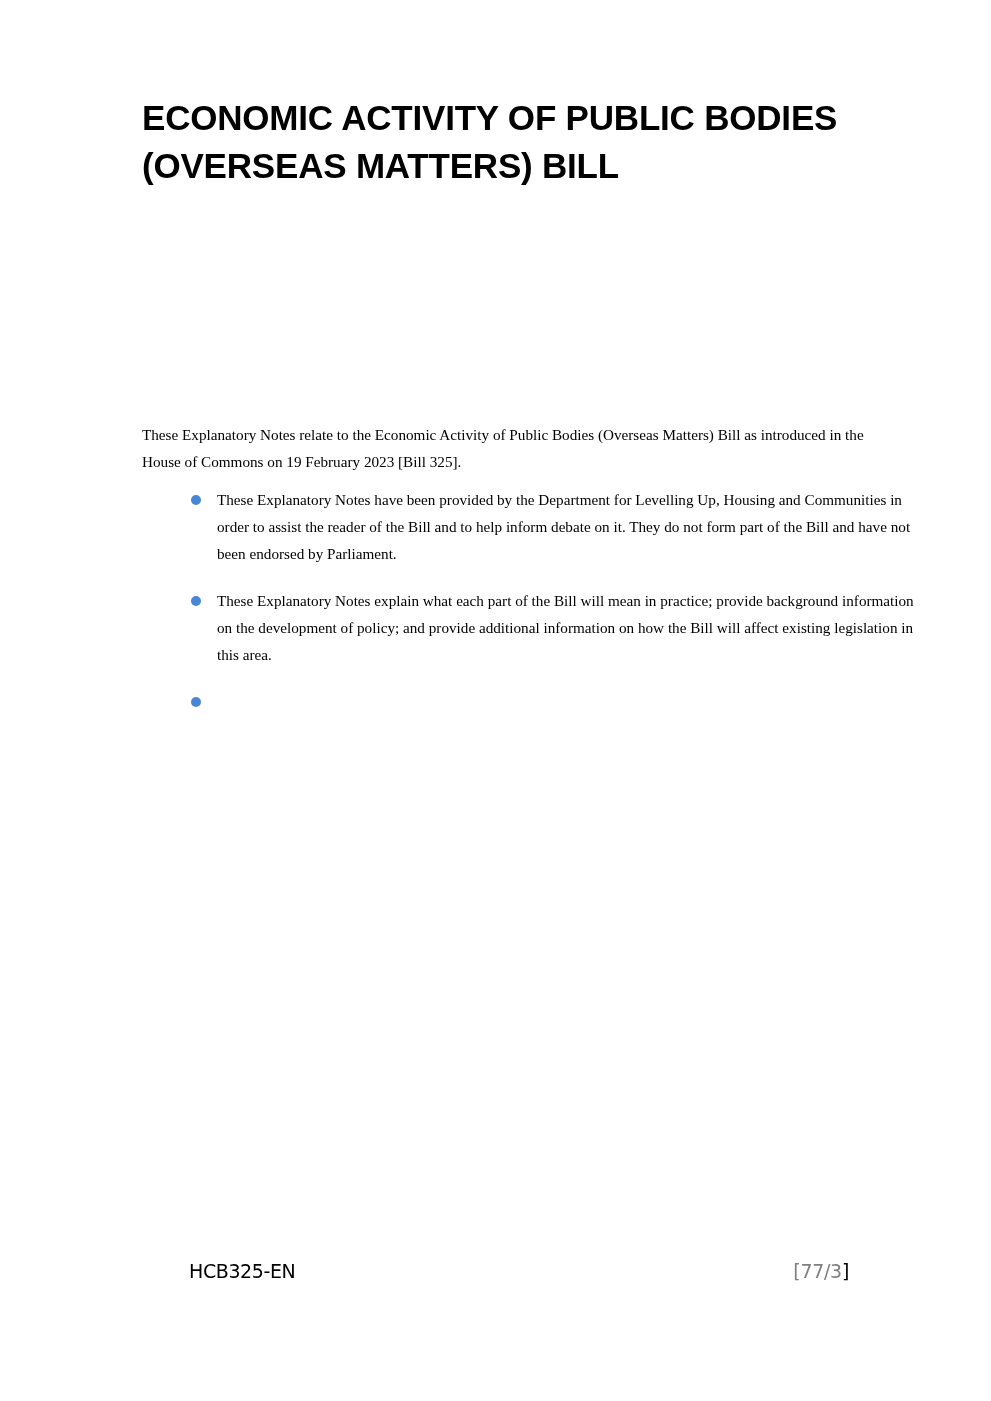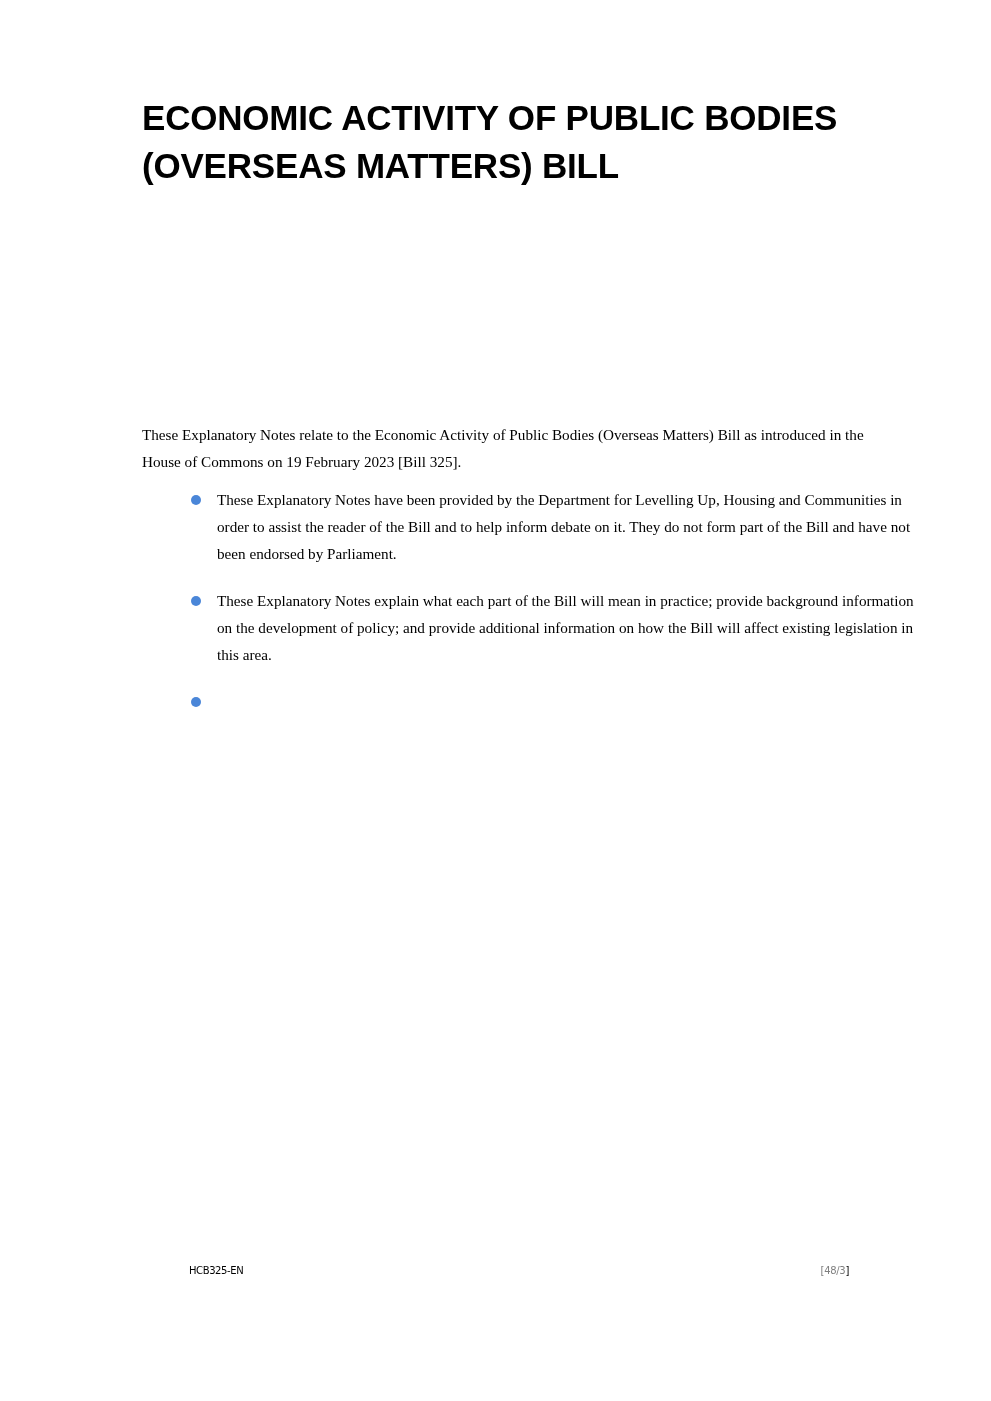--- a/index.html
+++ b/index.html
@@ -96,21 +96,21 @@
       border-radius: 50%;
       background: #4a86d8;
     }
     .footer {
       position: absolute;
       left: 189px;
       top: 1259px;
       width: 660px;
       height: 24px;
       font-family: "DejaVu Sans", sans-serif;
-      font-size: 10px;
+      font-size: 19px;
       line-height: 24px;
     }
     .footer-ref {
       position: absolute;
       left: 0;
       top: 0;
       color: #000000;
       letter-spacing: -0.4px;
     }
     .footer-code {
@@ -144,16 +144,16 @@
       <span class="bullet-dot"></span>
       <span>These Explanatory Notes explain what each part of the Bill will mean in practice; provide background information on the development of policy; and provide additional information on how the Bill will affect existing legislation in this area.</span>
     </li>
     <li class="bullet-item">
       <span class="bullet-dot"></span>
     </li>
   </ul>
 
   <div class="footer">
     <span class="footer-ref">HCB325-EN</span>
-    <span class="footer-code"><span>[48/3</span><span class="close-bracket">]</span></span>
+    <span class="footer-code"><span>[77/3</span><span class="close-bracket">]</span></span>
   </div>
 
 </div>
 
 </body></html>

